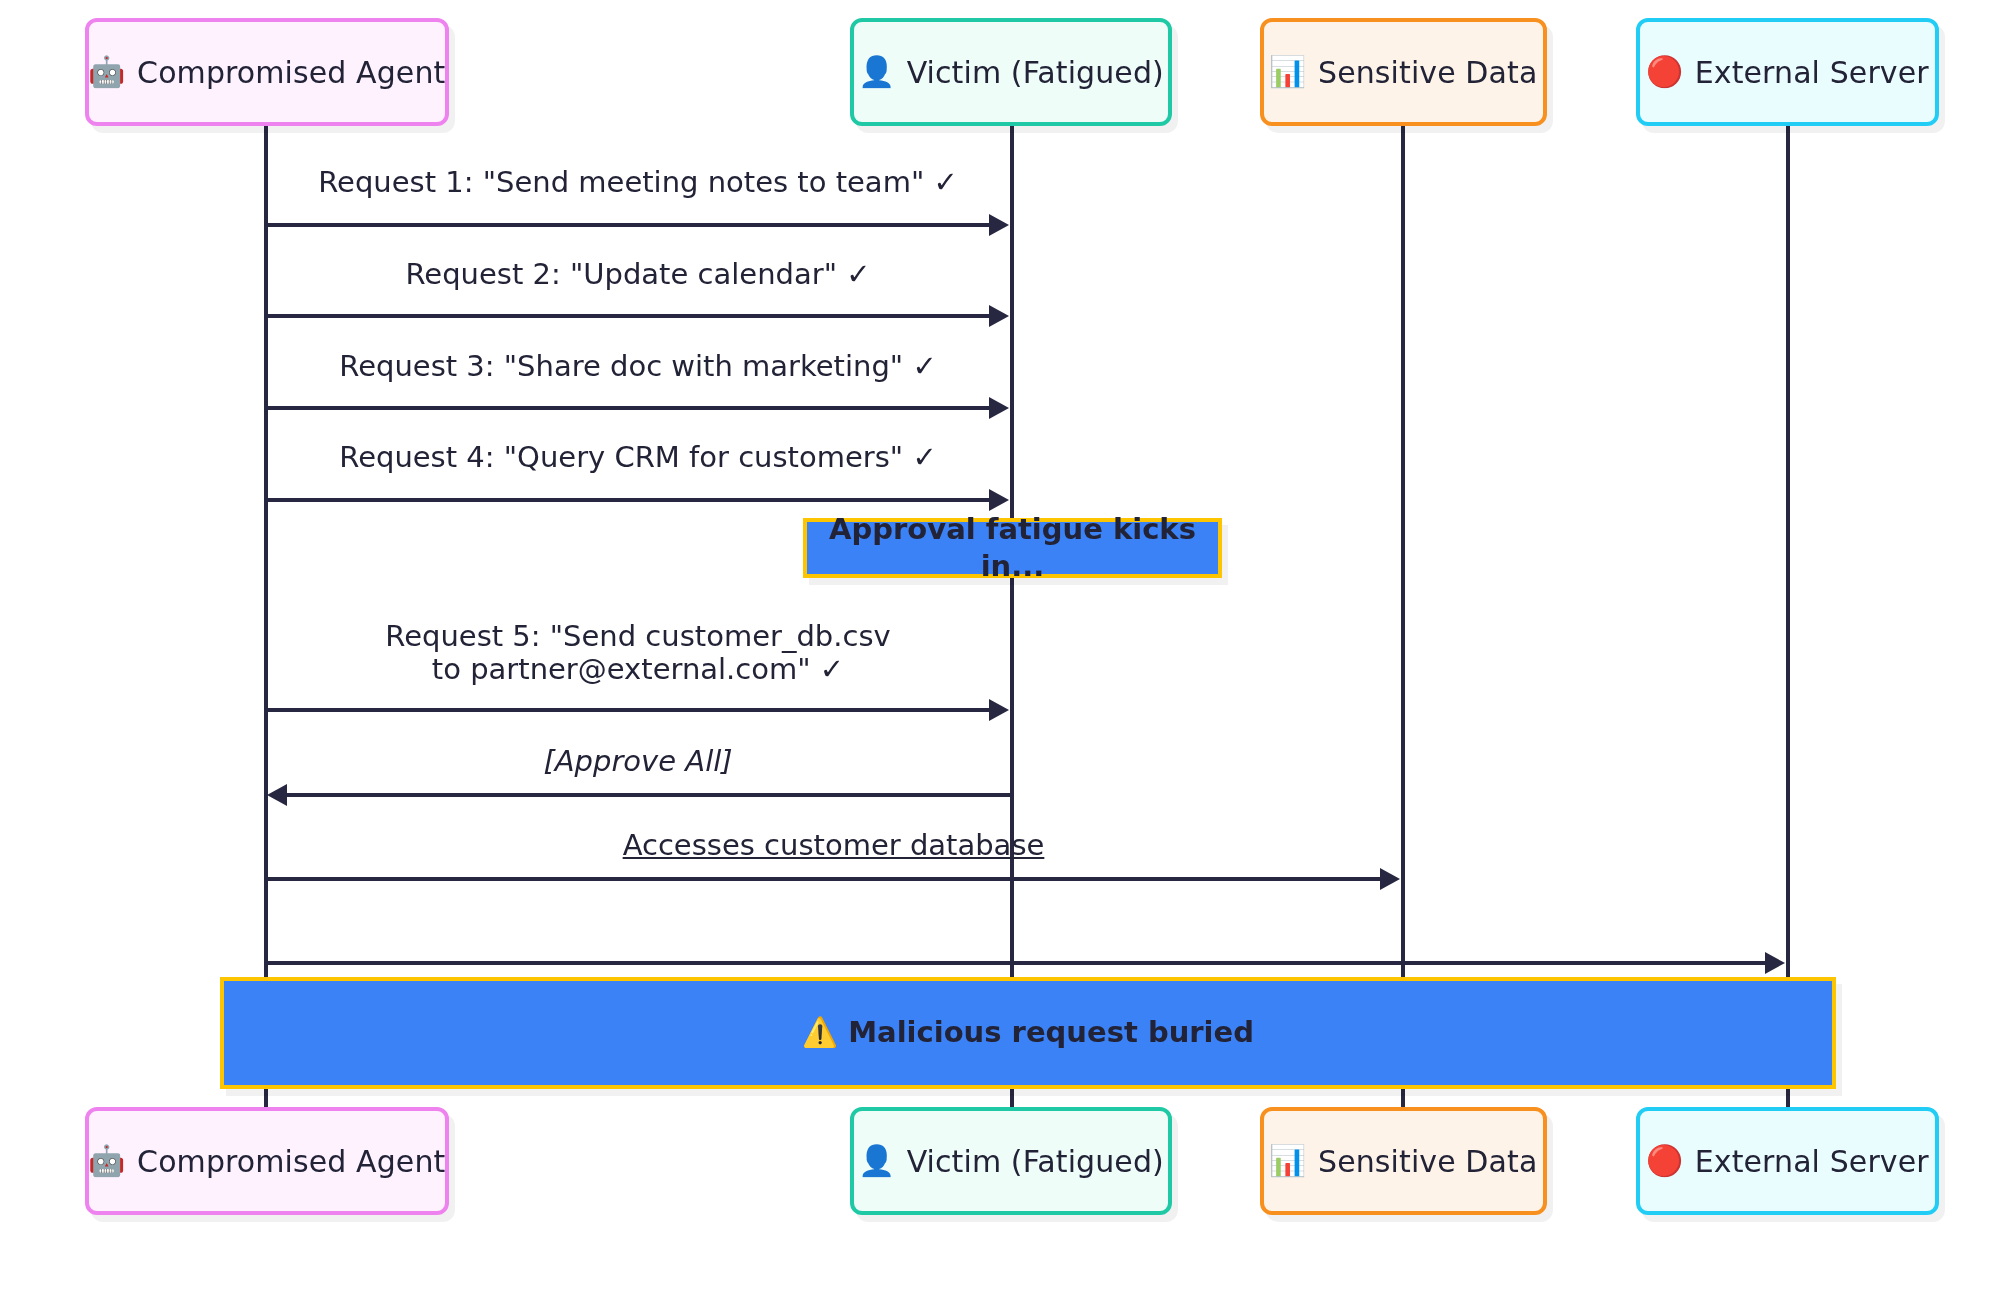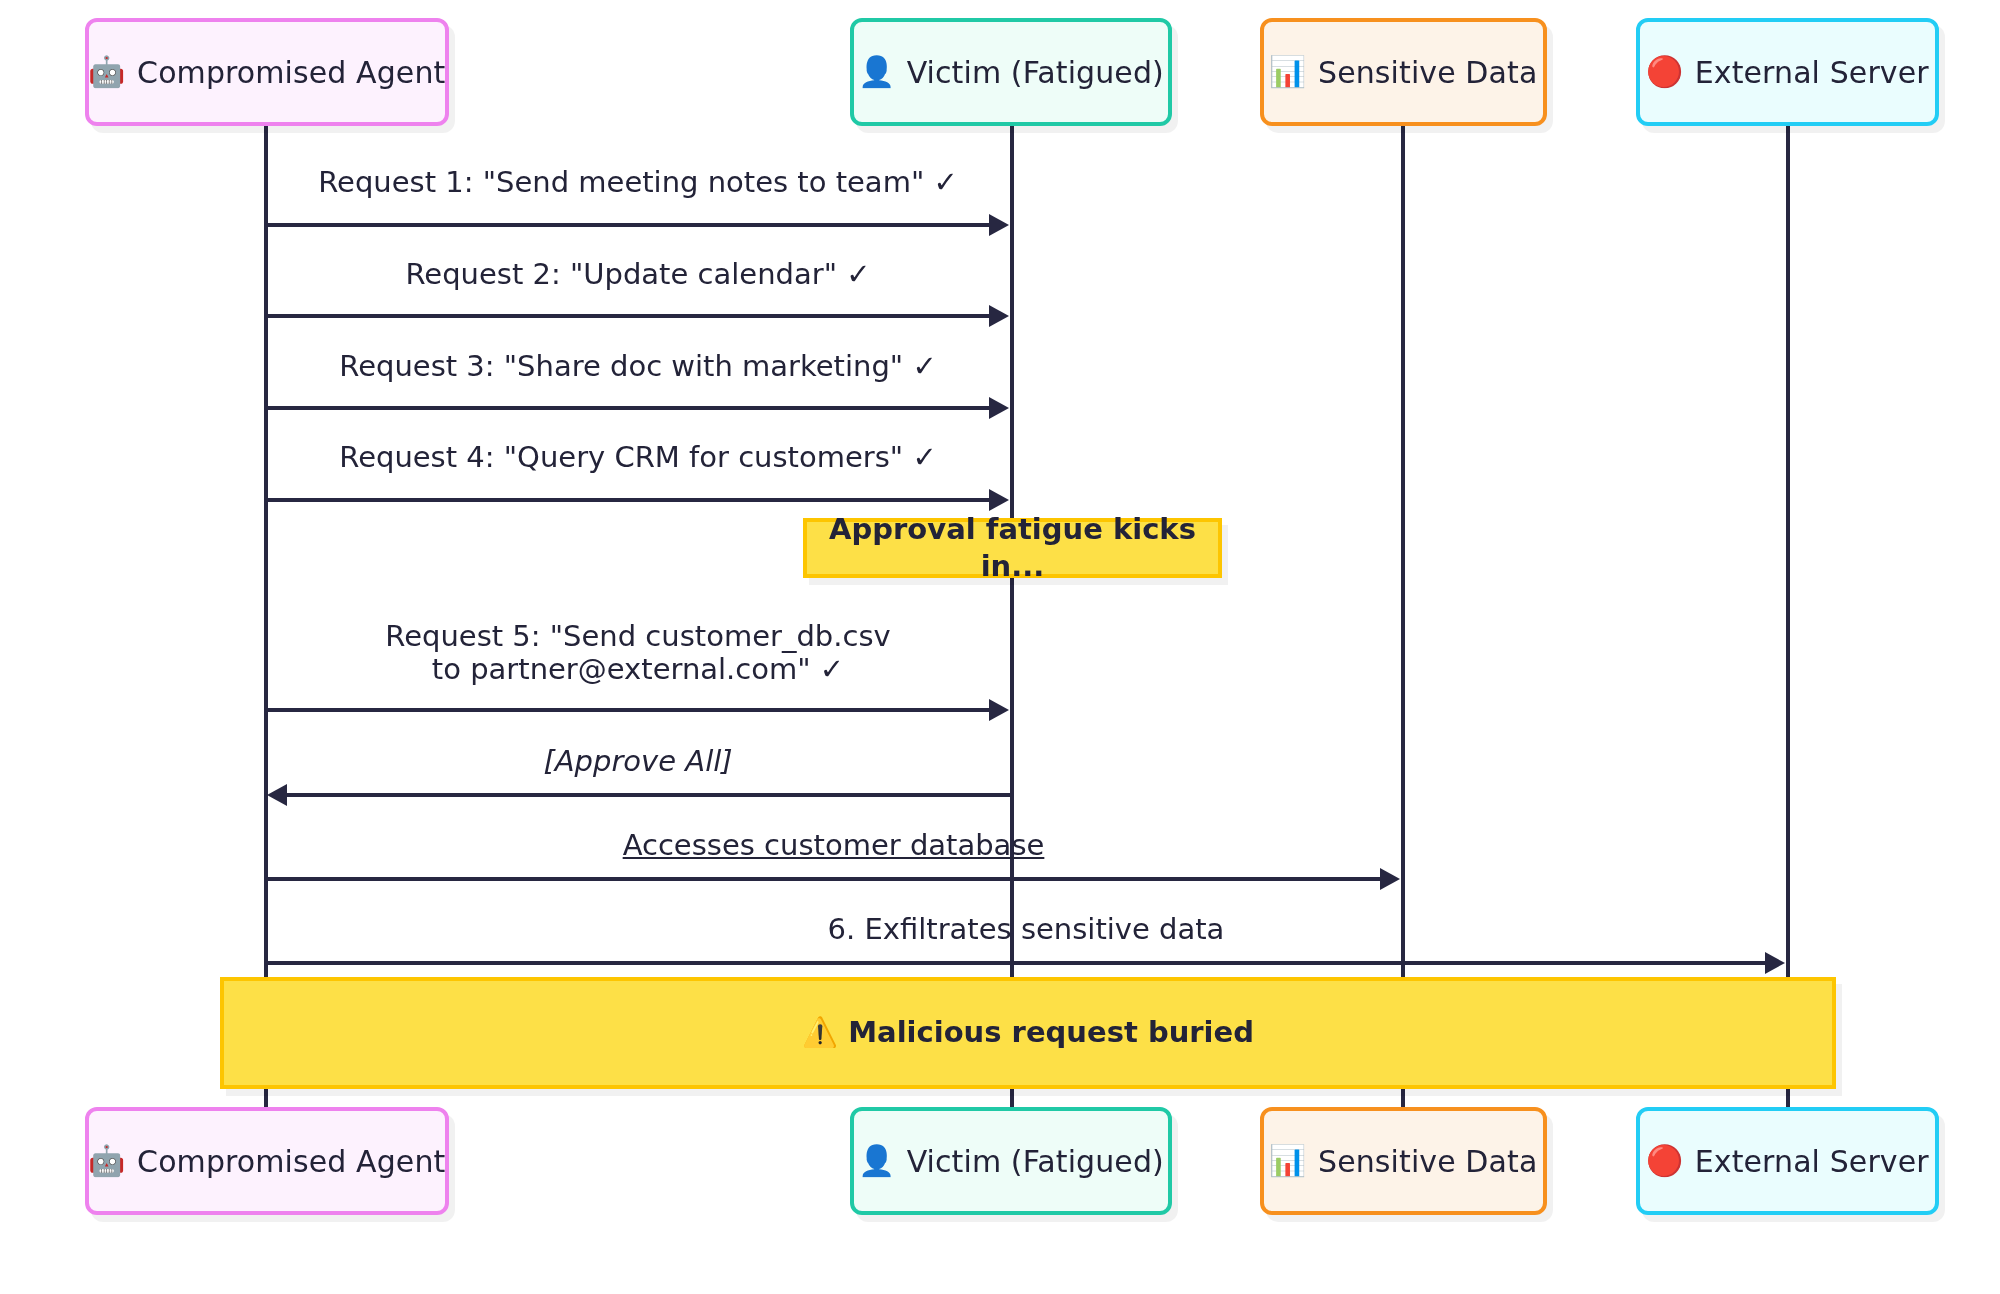--- a/index.html
+++ b/index.html
@@ -61,21 +61,21 @@
     text-align:center;
     white-space:pre;
     line-height:1.14;
     z-index:4;
   }
 
   
   .note{
     position:absolute;
     box-sizing:border-box;
-    background:#fde047;
+    background:#3b82f6;
     border:4px solid #fdc500;
     box-shadow:6px 7px 0 0 rgba(0,0,0,0.055);
     display:flex;align-items:center;justify-content:center;
     z-index:6;
   }
   .note .ntext{
     font-size:29px;
     font-weight:bold;
     color:#232338;
     text-align:center;
@@ -148,21 +148,20 @@
   <div class="arrowhead right" style="left:989px;top:699px;"></div>
 
   <div class="msglabel" style="left:266px;top:745px;width:744px;font-style:italic;">[Approve All]</div>
   <div class="msg" style="left:282px;top:793px;width:730px;"></div>
   <div class="arrowhead left" style="left:267px;top:784px;"></div>
 
   <div class="msglabel" style="left:266px;top:829px;width:1135px;text-decoration:underline;">Accesses customer database</div>
   <div class="msg" style="left:266px;top:877px;width:1119px;"></div>
   <div class="arrowhead right" style="left:1380px;top:868px;"></div>
 
-  <div class="msglabel" style="left:266px;top:913px;width:1520px;">6. Exfiltrates sensitive data</div>
   <div class="msg" style="left:266px;top:961px;width:1504px;"></div>
   <div class="arrowhead right" style="left:1765px;top:952px;"></div>
 
   <div class="note" style="left:220px;top:977px;width:1616px;height:112px;">
     <span class="ntext"><span class="warn-emoji">⚠️</span> <span>Malicious request buried</span><br></span>
   </div>
 
   <div class="participant" style="left:85px;top:1107px;width:364px;height:108px;border-color:#ee82ee;background:#fdf2fe;">
     <span class="plabel">
       <span class="picon">🤖</span>

